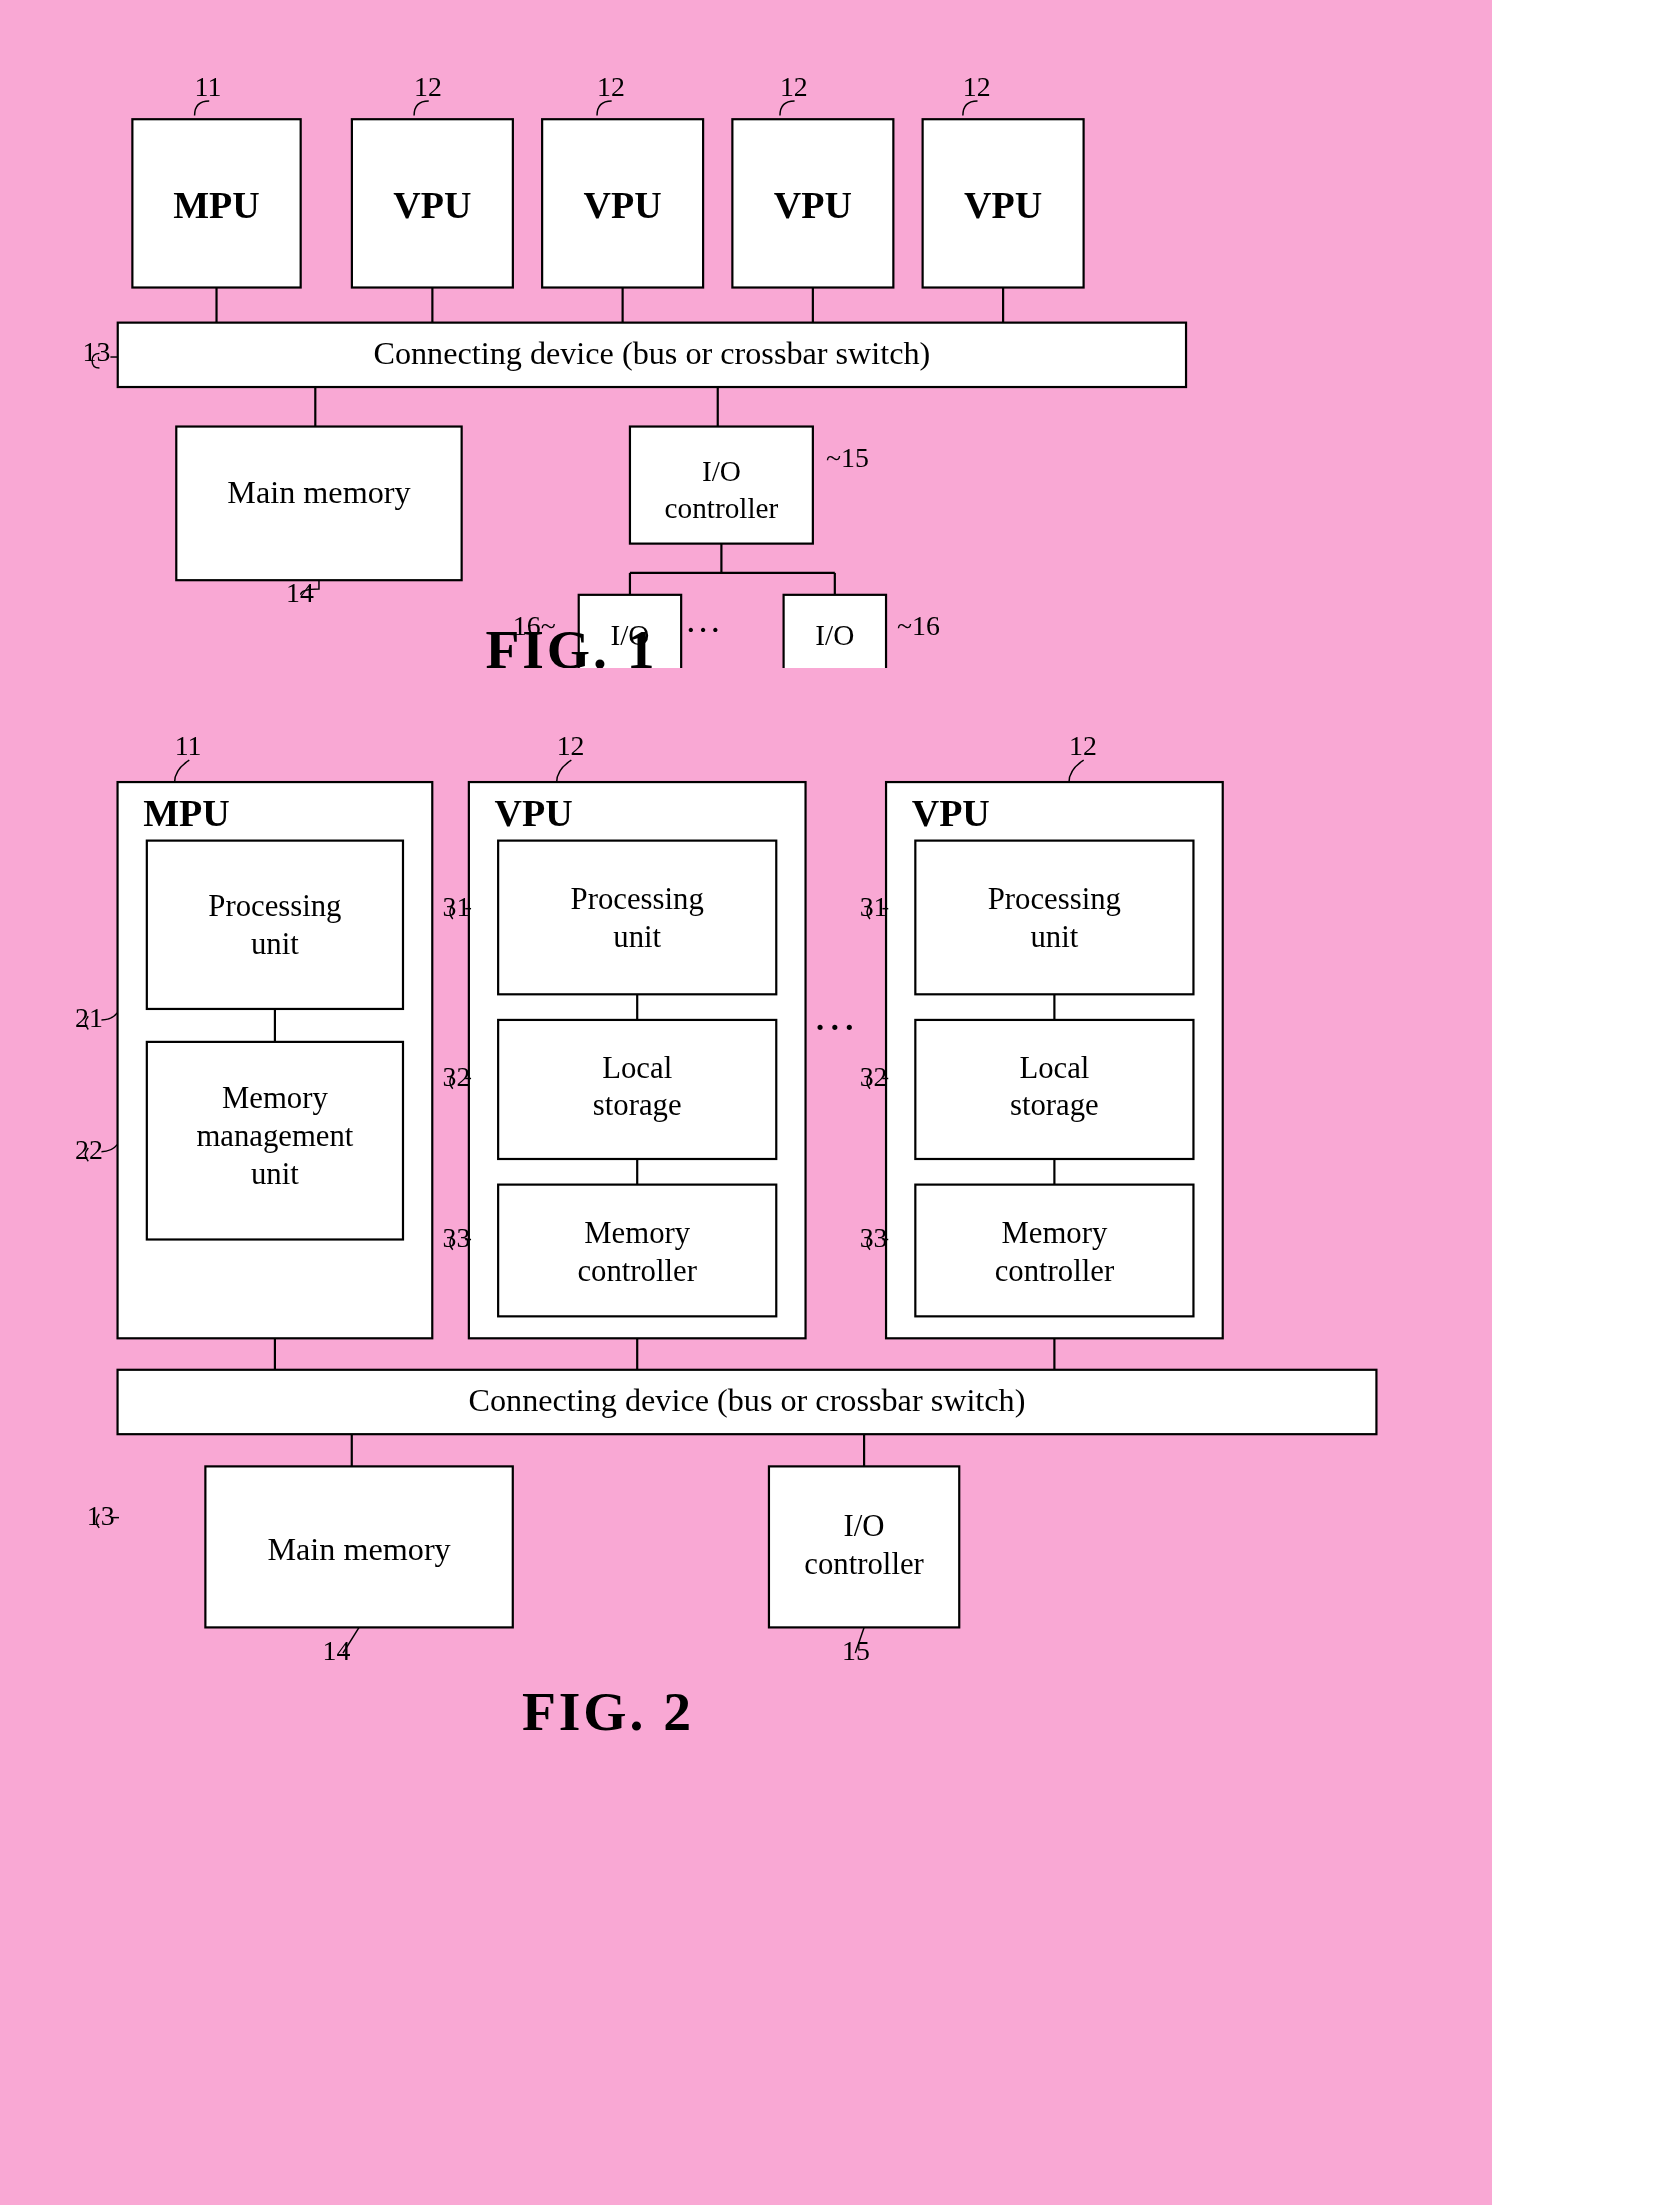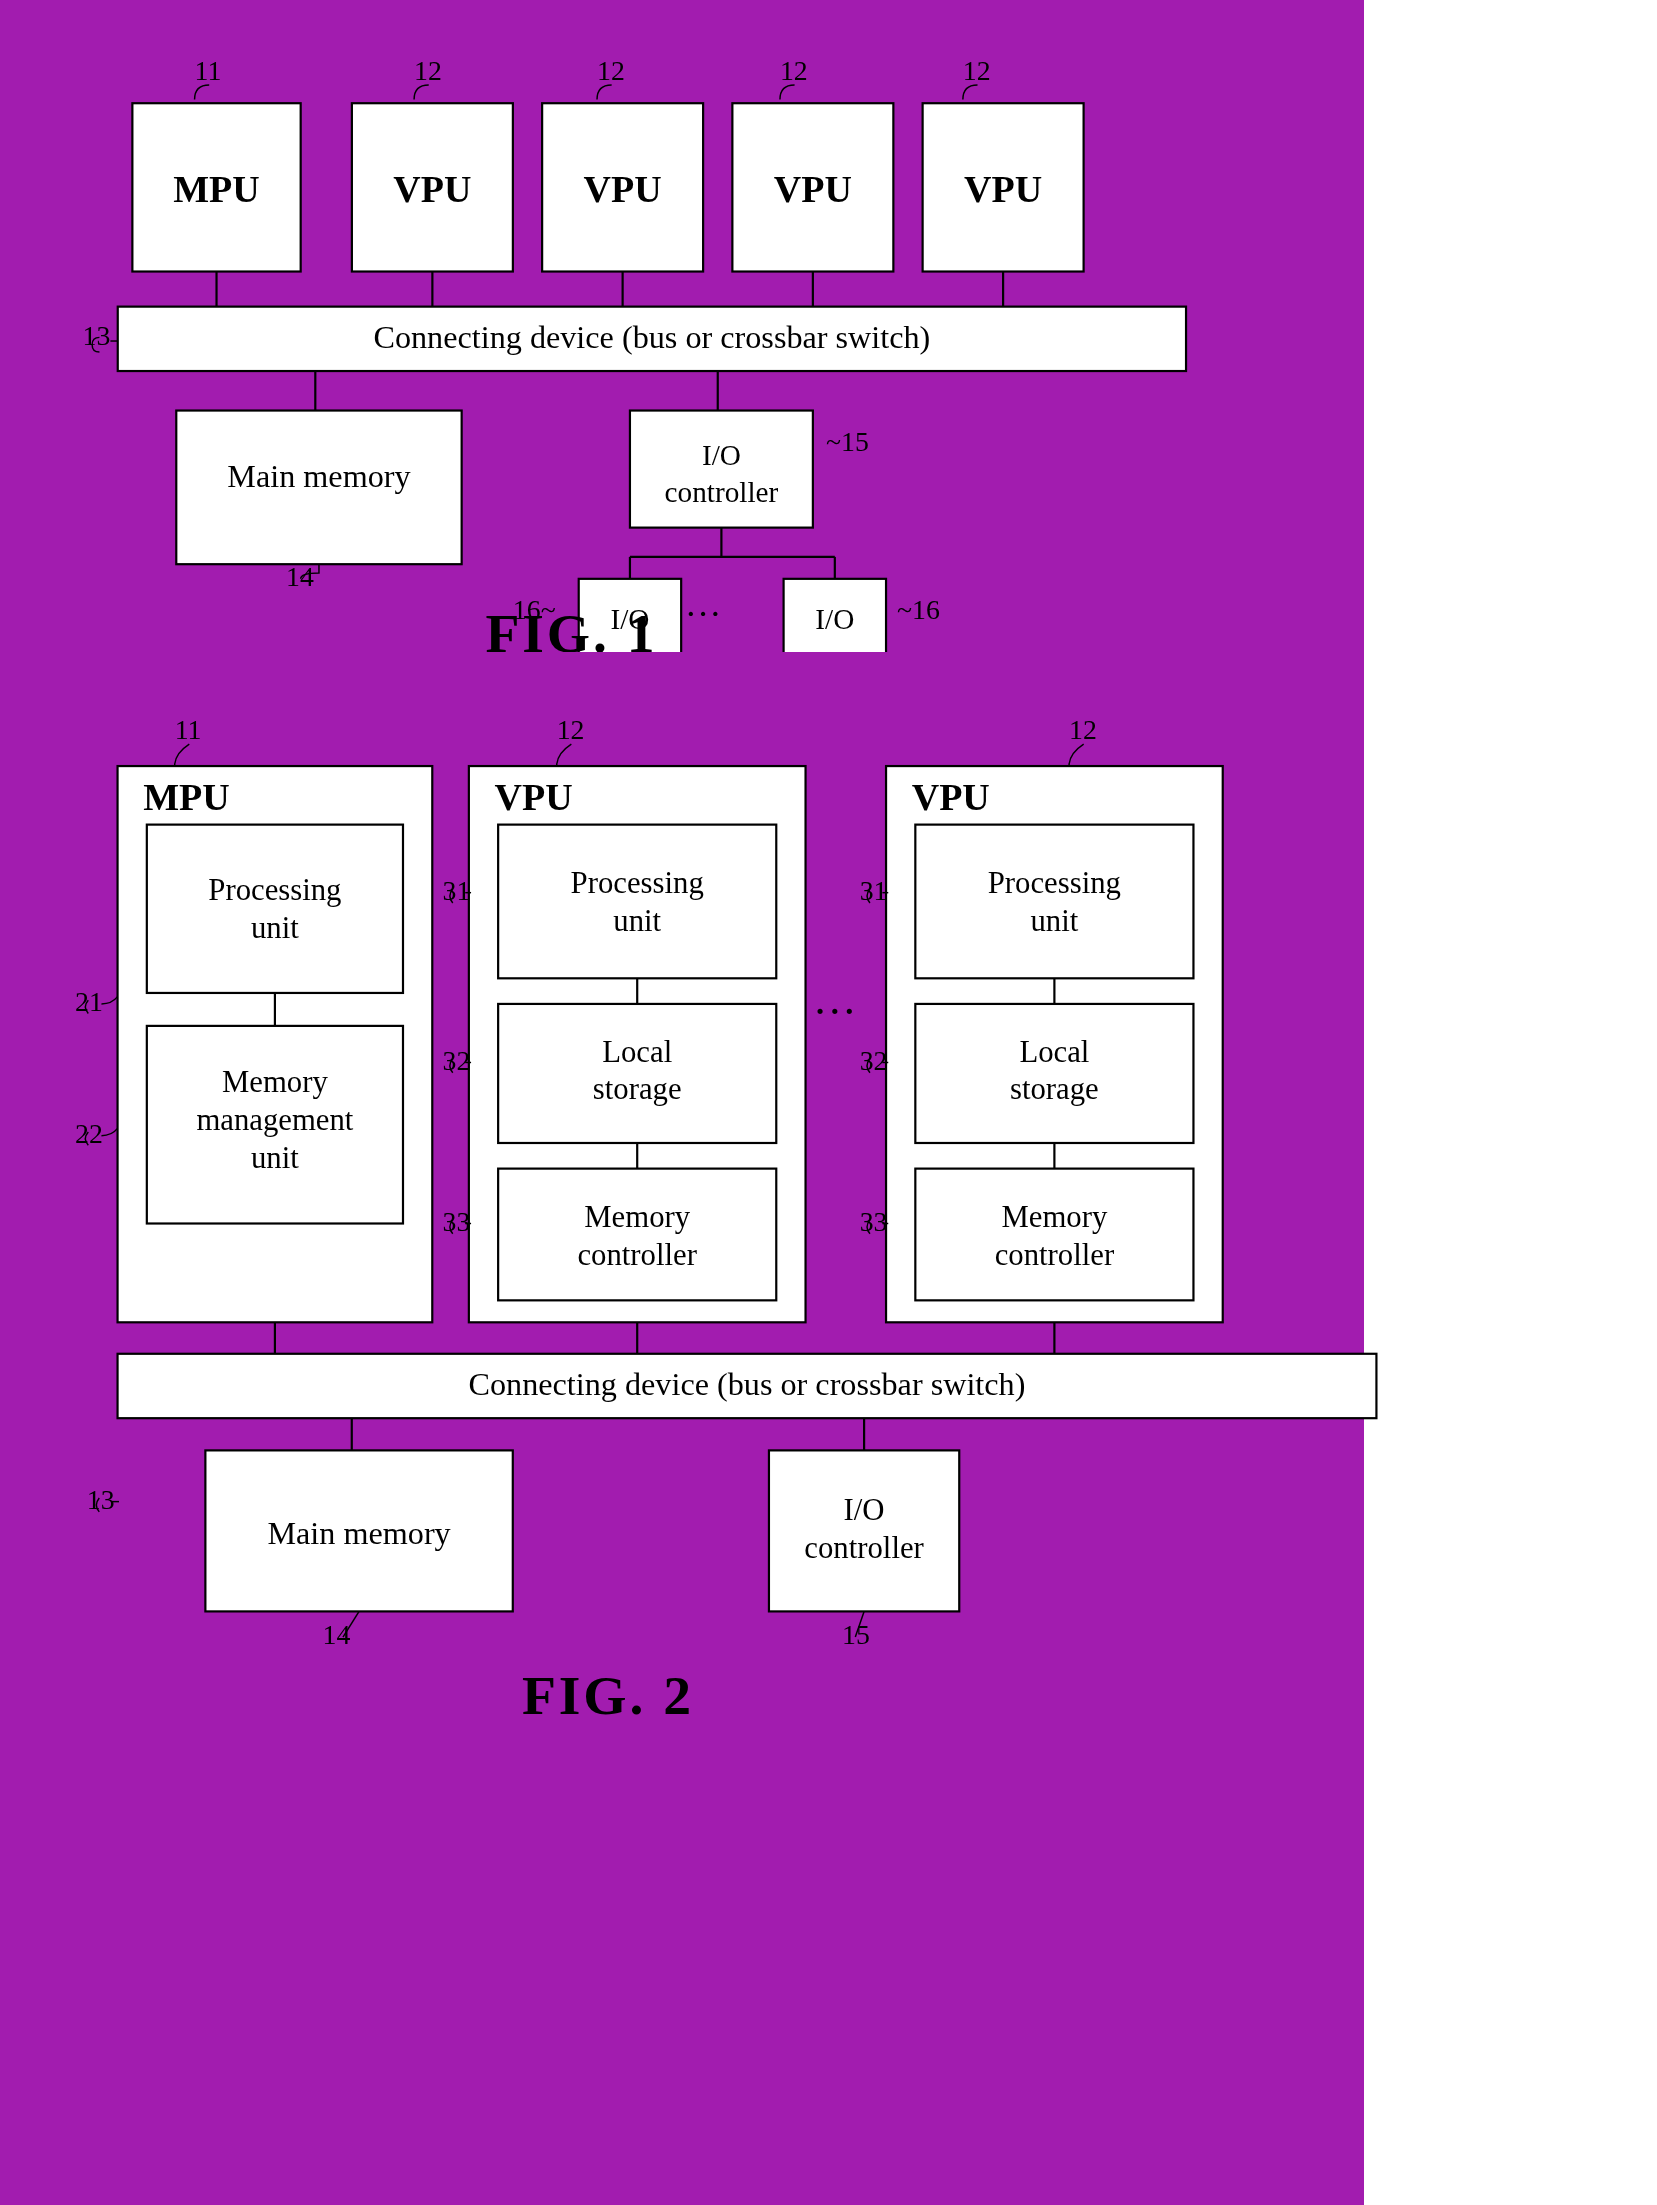--- a/index.html
+++ b/index.html
@@ -5,24 +5,24 @@
     * { box-sizing: border-box; margin: 0; padding: 0; }
     body {
       background: #fff;
       font-family: 'Times New Roman', Times, serif;
       width: 1658px;
       min-height: 2205px;
       position: relative;
     }
 
     .page {
-      width: 1364px;
+      width: 1492px;
       min-height: 2205px;
-      background: #a21caf;
-      padding: 52px 59px;
+      background: #f9a8d4;
+      padding: 68px 59px;
     }
 
     
     svg.fig1, svg.fig2 {
       display: block;
       margin: 0 auto;
     }
   </style>
 </head>
 <body>

